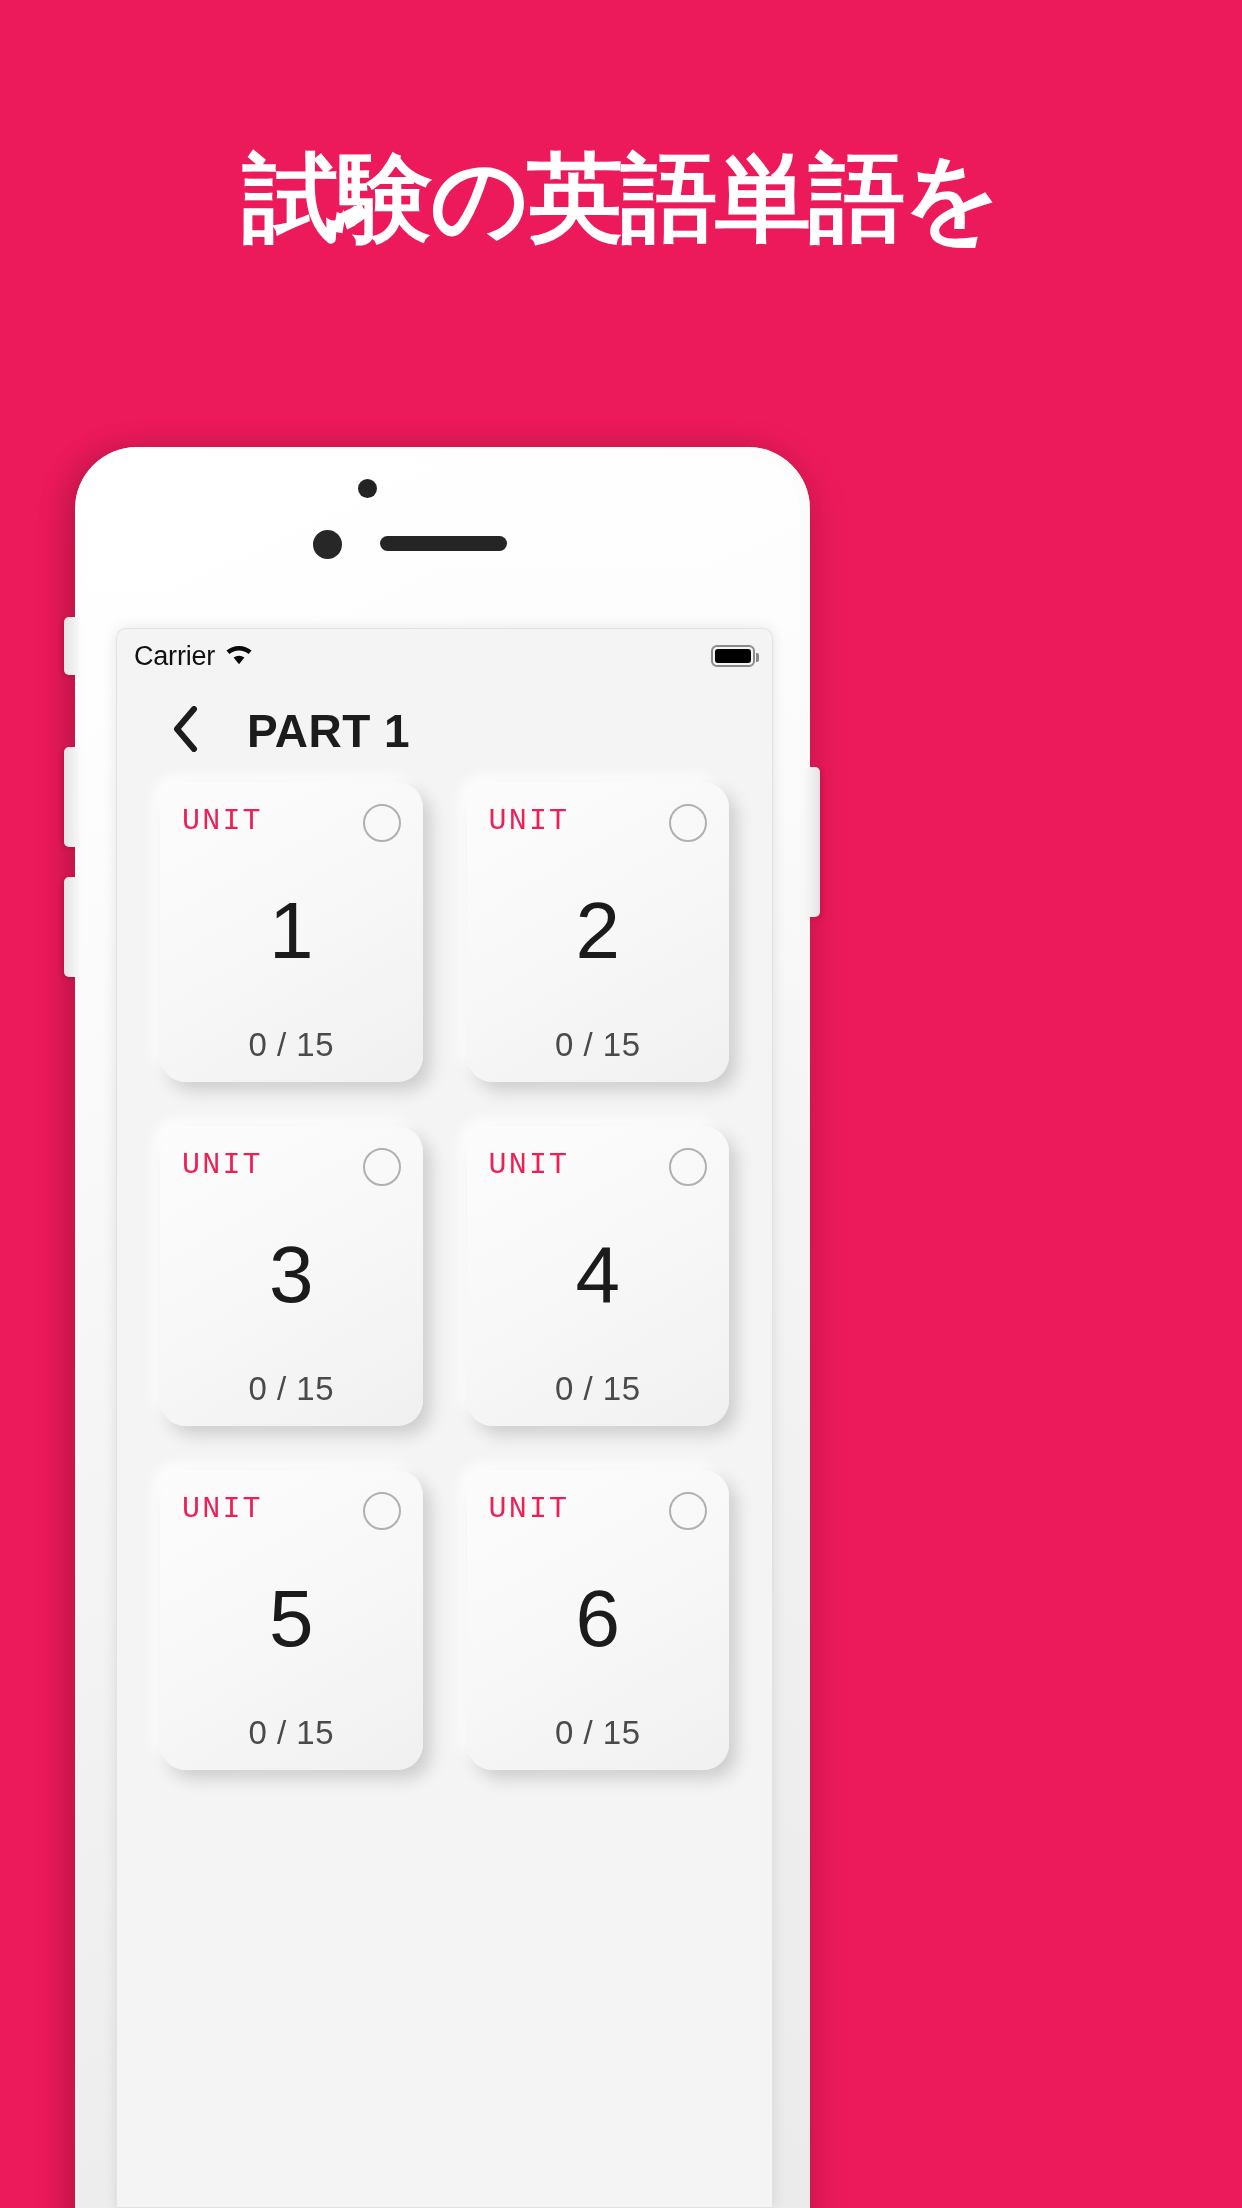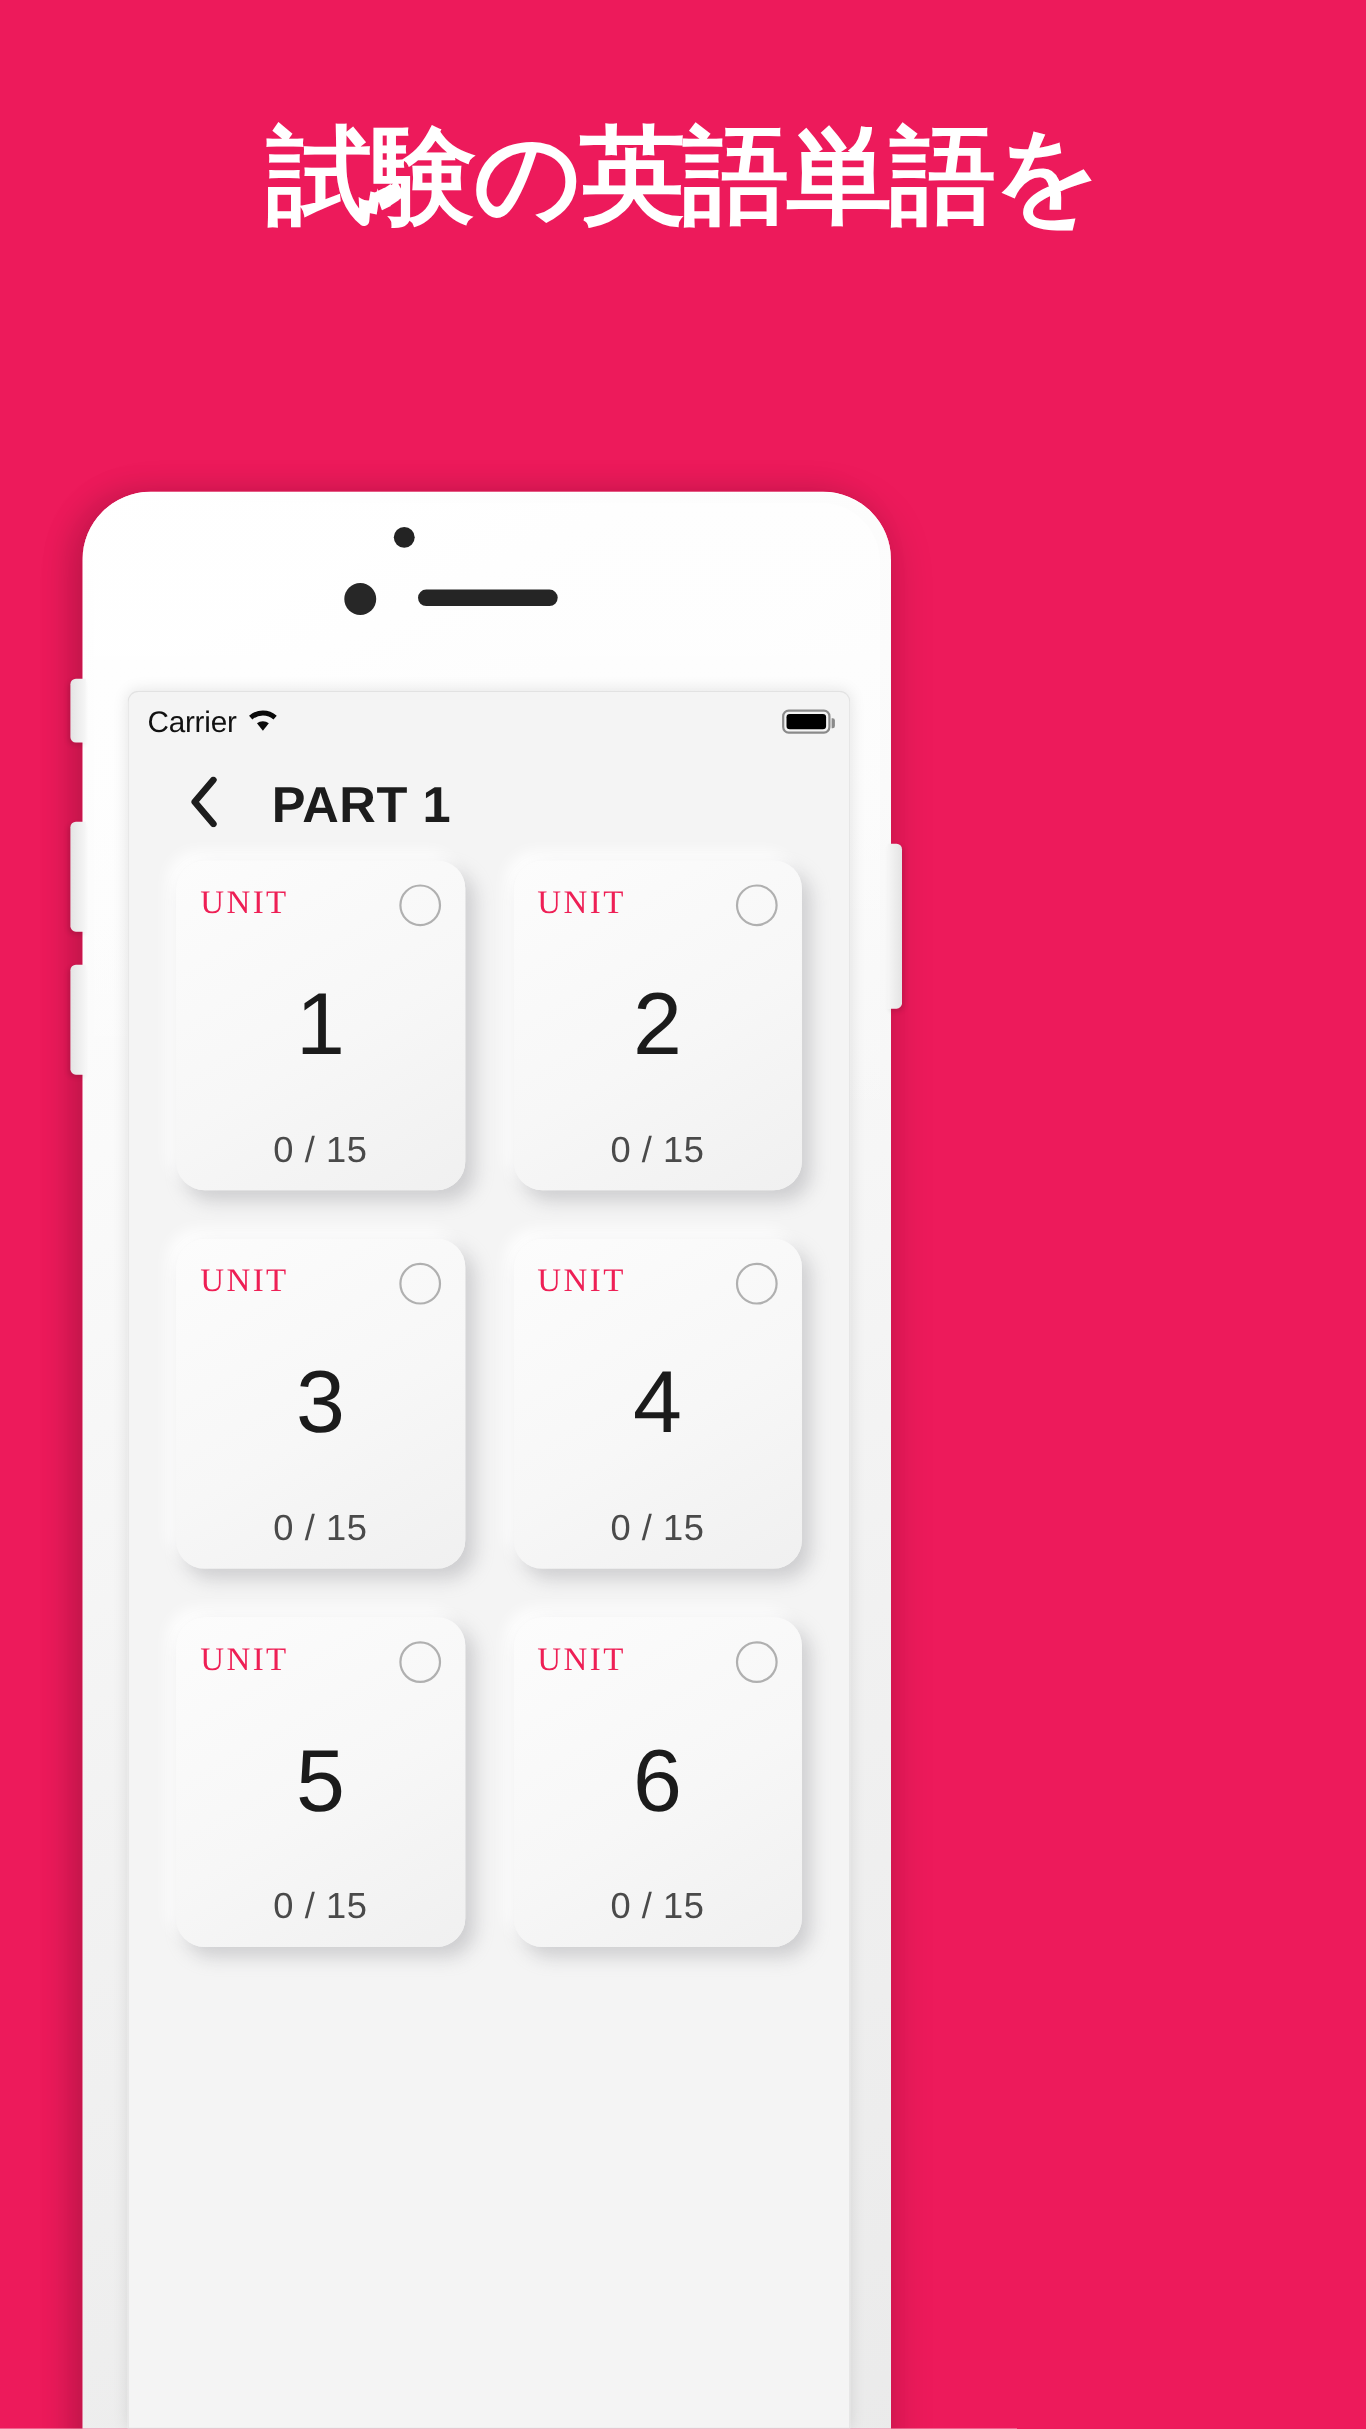--- a/index.html
+++ b/index.html
@@ -22,21 +22,21 @@
     text-align:center;
     color:#FFFFFF;
   }
   .headline .hl-line {
     display:block;
     font-family:"DejaVu Sans", sans-serif;
     font-weight:700;
     letter-spacing:-2px;
     white-space:nowrap;
   }
-  .headline .hl-line.l1 { font-size:96px; line-height:110px; }
+  .headline .hl-line.l1 { font-size:96px; line-height:110px;margin-top:38px; }
   .headline .hl-line.l2 { font-size:96px; line-height:110px; }
 
   
   .phone {
     position:absolute;
     left:75px; top:447px;
     width:735px; height:1830px;
     background:linear-gradient(155deg,#FFFFFF 0%,#FAFAFA 28%,#F1F1F1 62%,#EAEAEA 100%);
     border-radius:62px 62px 0 0;
     box-shadow: 0 10px 40px rgba(0,0,0,0.18),
@@ -189,21 +189,21 @@
   .card-top {
     display:flex;
     align-items:flex-start;
     justify-content:space-between;
   }
   .unit-label {
     font-size:30px;
     font-weight:400;
     color:#EE1F55;
     letter-spacing:2.2px;
-    font-family:Liberation Serif, serif;
+    font-family:Liberation Mono, monospace;
   }
   .unit-check {
     width:38px; height:38px;
     border:2.5px solid #B0B0B0;
     border-radius:50%;
     background:transparent;
   }
   .unit-number {
     flex:1;
     display:flex;

